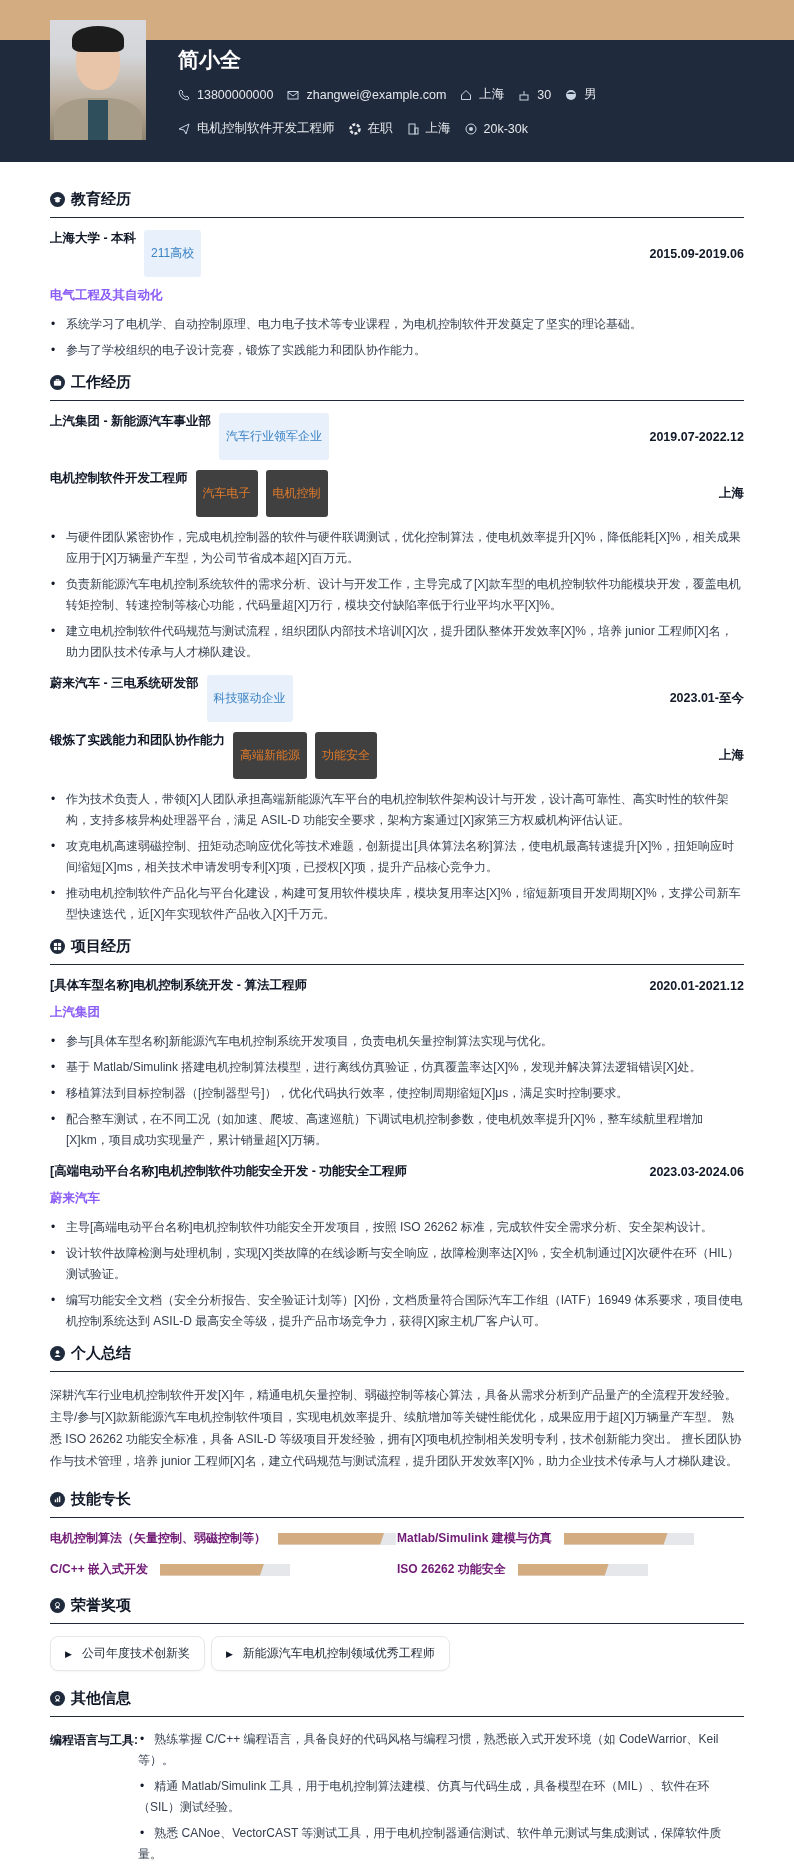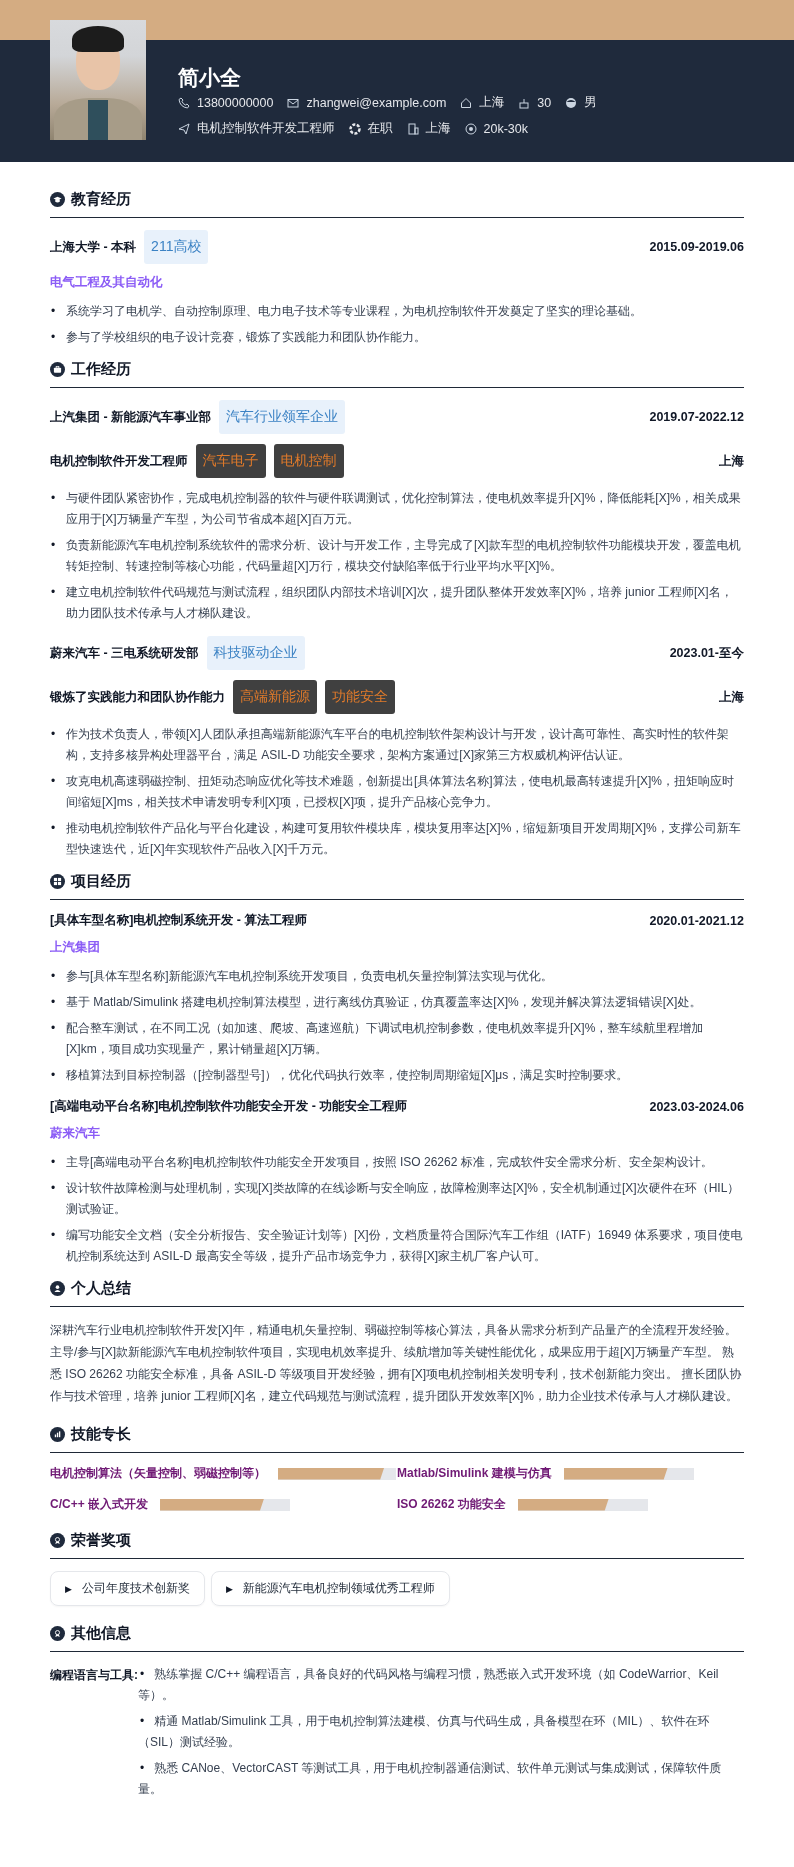--- a/index.html
+++ b/index.html
@@ -36,52 +36,52 @@
   .photo .body {
     position: absolute; left: 4px; top: 78px; width: 88px; height: 50px;
     border-radius: 40% 40% 0 0;
     background: #a79c88;
   }
   .photo .shirt {
     position: absolute; left: 38px; top: 80px; width: 20px; height: 40px;
     background: #2f4f5c;
   }
   .name {
-    position: absolute; left: 178px; top: 24px;
+    position: absolute; left: 178px; top: 6px;
     font-size: 21px; font-weight: bold; color: #ffffff;
   }
   .info-row {
     position: absolute; left: 178px;
     display: flex; align-items: center; gap: 6px;
     font-size: 12.5px; color: #e5e7eb;
   }
-  .info-row.r1 { top: 54px; }
+  .info-row.r1 { top: 46px; }
   .info-row.r2 { top: 80px; }
   .info-item { display: flex; align-items: center; gap: 7px; margin-right: 8px; }
   .ico { width: 12px; height: 12px; display: inline-flex; align-items: center; justify-content: center; color: #cbd5e1; font-size: 11px; }
   .ico svg { width: 12px; height: 12px; }
 
   .content { padding: 18px 50px 20px 50px; }
   .section { margin-top: 10px; }
   .section-title {
     display: flex; align-items: center; gap: 6px;
     font-size: 15px; font-weight: bold; color: #111827;
     padding-bottom: 8px;
     border-bottom: 1.5px solid #1f2937;
     margin-bottom: 12px;
   }
   .sec-ico {
     width: 15px; height: 15px; border-radius: 50%;
     background: #1f2a3c; display: inline-flex; align-items: center; justify-content: center;
   }
   .sec-ico svg { width: 9px; height: 9px; }
   .row { display: flex; justify-content: space-between; align-items: center; font-size: 12.5px; margin-bottom: 10px; }
-  .row .left { display: flex; align-items: center; gap: 8px; font-weight: bold; color: #111827; }
+  .row .left { display: flex; align-items: flex-start; gap: 8px; font-weight: bold; color: #111827; }
   .row .right { font-weight: bold; color: #111827; }
-  .tag { font-size: 14px; font-weight: normal; padding: 8px 7px; border-radius: 3px; }
+  .tag { font-size: 12px; font-weight: normal; padding: 15px 7px; border-radius: 3px; }
   .tag.blue { background: #e8f1fb; color: #3b82c4; }
   .tag.orange { background: #404040; color: #e07a2a; }
   .sub { font-size: 12.5px; font-weight: bold; color: #8b5cf6; margin-bottom: 10px; }
   ul.bullets { list-style: none; margin-bottom: 12px; }
   ul.bullets li {
     position: relative; font-size: 12px; line-height: 21px;
     color: #374151; padding-left: 16px; margin-bottom: 5px;
   }
   ul.bullets li::before {
     content: "•"; position: absolute; left: 1px; top: 0; color: #111827;
@@ -303,22 +303,22 @@
     <div class="row">
       <div class="left">
           <span>[具体车型名称]电机控制系统开发 - 算法工程师</span>
         </div>
       <div class="right">2020.01-2021.12</div>
     </div>
     <div class="sub">上汽集团</div>
     <ul class="bullets">
       <li>参与[具体车型名称]新能源汽车电机控制系统开发项目，负责电机矢量控制算法实现与优化。</li>
       <li>基于 Matlab/Simulink 搭建电机控制算法模型，进行离线仿真验证，仿真覆盖率达[X]%，发现并解决算法逻辑错误[X]处。</li>
+      <li>移植算法到目标控制器（[控制器型号]），优化代码执行效率，使控制周期缩短[X]μs，满足实时控制要求。</li>
       <li>配合整车测试，在不同工况（如加速、爬坡、高速巡航）下调试电机控制参数，使电机效率提升[X]%，整车续航里程增加[X]km，项目成功实现量产，累计销量超[X]万辆。</li>
-      <li>移植算法到目标控制器（[控制器型号]），优化代码执行效率，使控制周期缩短[X]μs，满足实时控制要求。</li>
     </ul>
 
     <div class="row">
       <div class="left">
           <span>[高端电动平台名称]电机控制软件功能安全开发 - 功能安全工程师</span>
         </div>
       <div class="right">2023.03-2024.06</div>
     </div>
     <div class="sub">蔚来汽车</div>
     <ul class="bullets">

